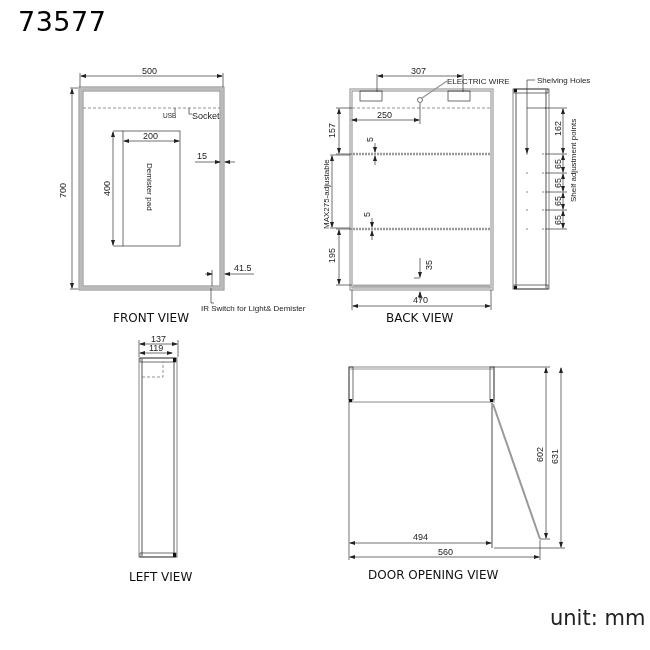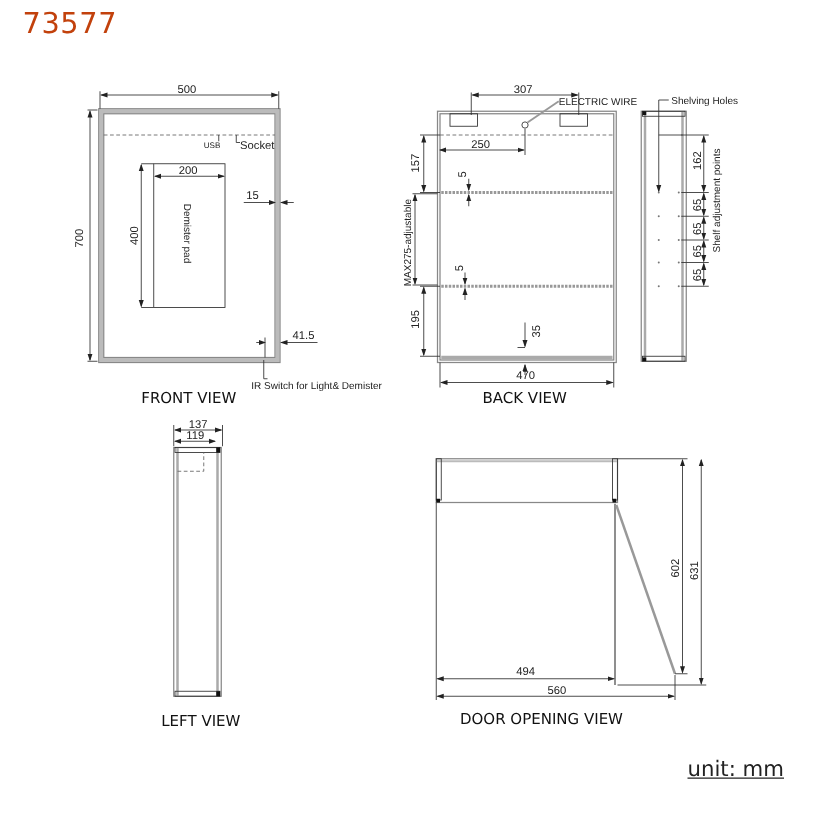--- a/index.html
+++ b/index.html
@@ -1,18 +1,18 @@
 <!DOCTYPE html>
 <html><head>
 <meta charset="utf-8">
 <style>
   html,body{margin:0;padding:0;background:#ffffff;}
   body{width:650px;height:650px;position:relative;overflow:hidden;font-family:"Liberation Sans",sans-serif;color:#1a1a1a;}
-  .title{position:absolute;left:18px;top:6px;font-size:23px;font-family:"DejaVu Sans",sans-serif;letter-spacing:0.5px;color:#c2410c;}
-  .unit{position:absolute;left:550px;top:606px;font-size:17px;font-family:"DejaVu Sans",sans-serif;color:#222;text-decoration:underline;}
+  .title{position:absolute;left:18px;top:6px;font-size:27px;font-family:"DejaVu Sans",sans-serif;letter-spacing:0.5px;color:#000000;}
+  .unit{position:absolute;left:550px;top:606px;font-size:21px;font-family:"DejaVu Sans",sans-serif;color:#222;}
   svg{position:absolute;left:0;top:0;}
   .dim{font-family:"Liberation Sans",sans-serif;font-size:9px;fill:#222;}
   .lbl{font-family:"Liberation Sans",sans-serif;font-size:8px;fill:#222;}
   .view{font-family:"DejaVu Sans",sans-serif;font-size:12px;fill:#111;}
   .ln{stroke:#333;stroke-width:0.7;fill:none;}
   .frame{stroke:#888;stroke-width:1;fill:none;}
   .frameg{stroke:#bbb;stroke-width:3;fill:none;}
   .dash{stroke:#666;stroke-width:0.7;fill:none;stroke-dasharray:3 2;}
   .shelf{stroke:#999;stroke-width:2.5;fill:none;stroke-dasharray:2 1;}
 </style>

